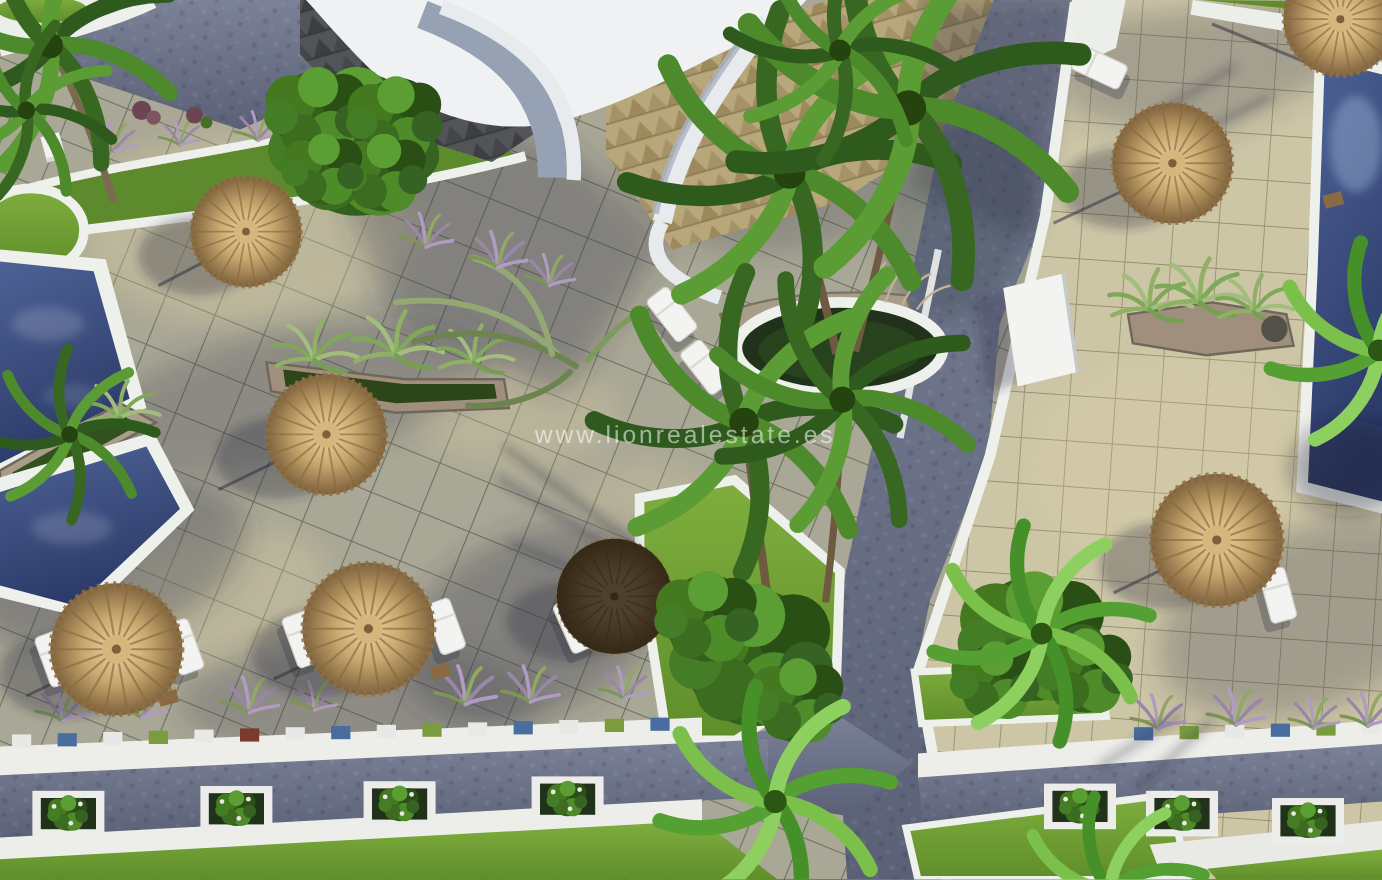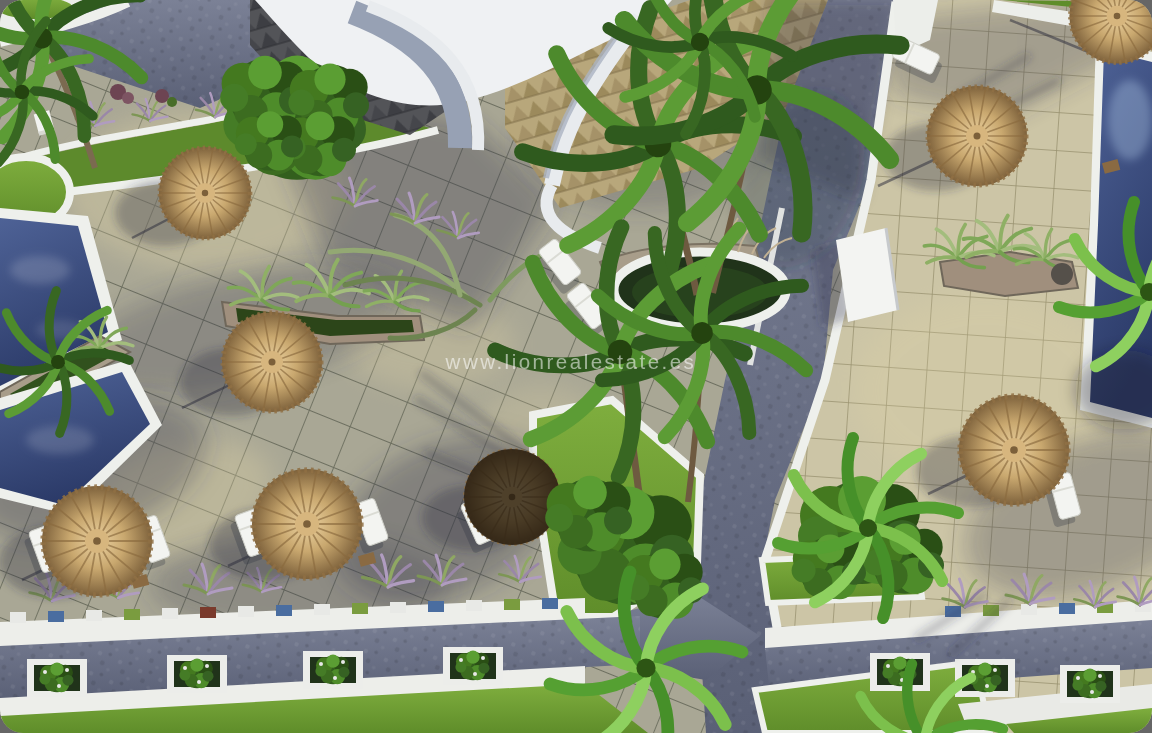--- a/index.html
+++ b/index.html
@@ -1,17 +1,17 @@
 <!DOCTYPE html>
 <html><head>
 <meta charset="utf-8">
 <style>
   html,body{margin:0;padding:0;background:#666;}
   .stage{width:1152px;height:733px;overflow:hidden;position:relative;
-         font-family:"Liberation Sans", sans-serif;border-radius:23px;}
+         font-family:"Liberation Sans", sans-serif;}
   svg{display:block;}
 </style>
 </head>
 <body>
 
 <div class="stage">
 <svg width="1152" height="733" viewBox="0 0 1152 733" xmlns="http://www.w3.org/2000/svg">
   <defs>
     <linearGradient id="waterG" x1="0" y1="0" x2="0.3" y2="1">
       <stop offset="0" stop-color="#4e6296"></stop>

